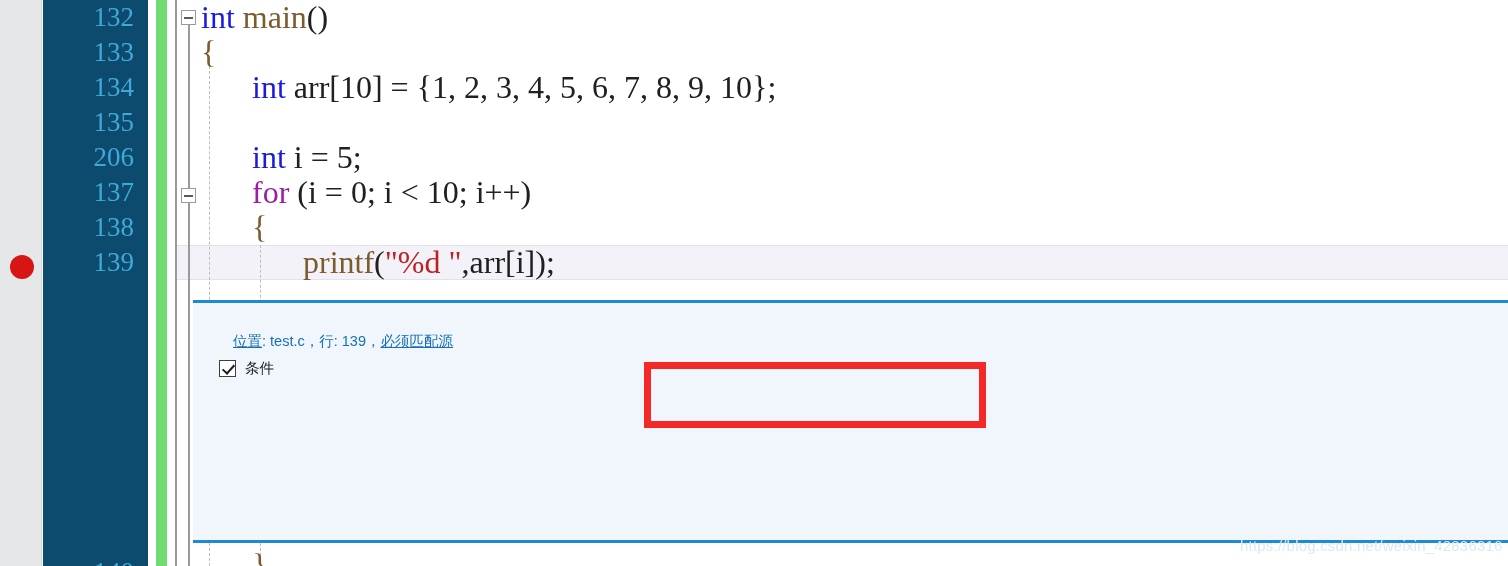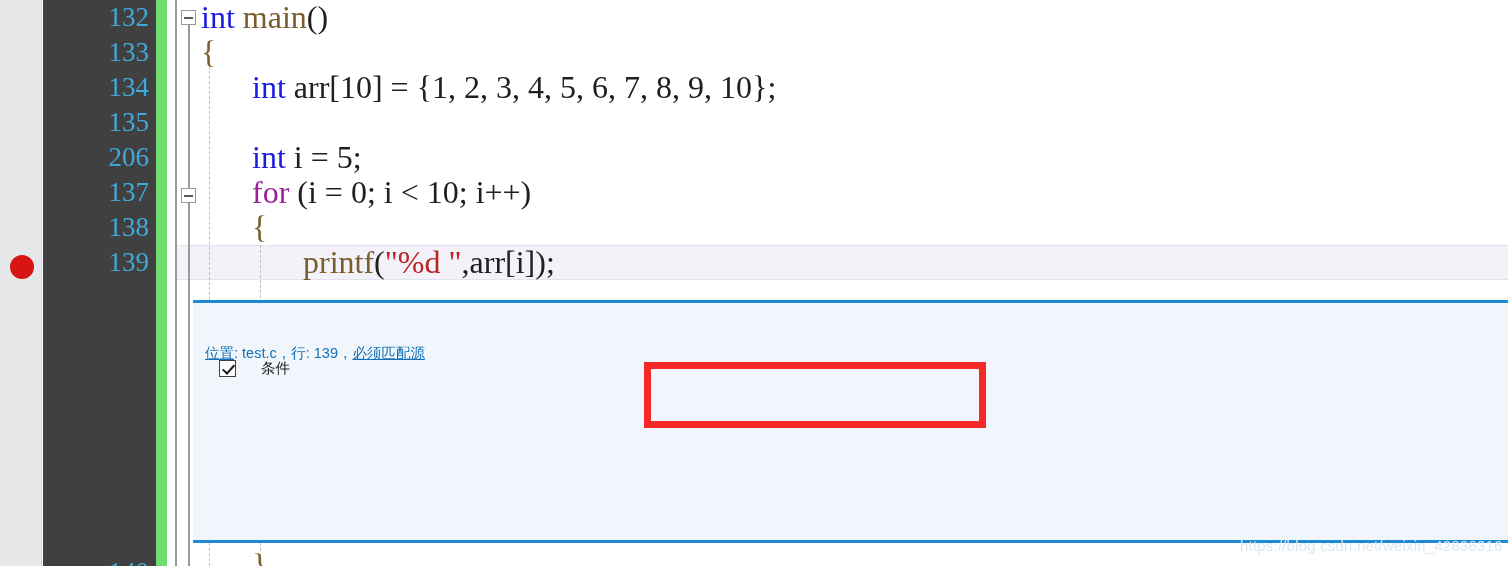--- a/index.html
+++ b/index.html
@@ -35,22 +35,21 @@
     left: 10px; top: 255px;
     width: 24px; height: 24px;
     border-radius: 50%;
     background: #d81515;
   }
 
   .linenum-col {
     position: absolute;
     left: 43px; top: 0;
     width: 105px; height: 566px;
-    background: #404040;
-    padding-left: 15px;
+    background: #0c4a6e;
   }
   .linenum {
     position: absolute;
     right: 14px;
     width: 90px;
     text-align: right;
     color: #41a9d8;
     font-family: "Liberation Serif", serif;
     font-size: 27px;
     line-height: 35px;
@@ -142,25 +141,24 @@
     width: 1315px;
     height: 243px;
     background: #f0f6fb;
     border-top: 3px solid #1c8ad4;
     border-bottom: 3px solid #1c8ad4;
     box-sizing: border-box;
   }
 
   .peek-location {
     position: absolute;
-    left: 12px; top: 29px;
+    left: 40px; top: 29px;
     font-size: 14.5px;
     color: #1570b8;
     white-space: nowrap;
-    margin-top: 12px;
   }
   .peek-location .u { text-decoration: underline; }
 
   .cond-row {
     position: absolute;
     left: 26px; top: 56px;
     display: flex;
     align-items: center;
   }
   .chk {
@@ -174,21 +172,21 @@
   .chk.checked::after {
     content: "";
     position: absolute;
     left: 5px; top: 1px;
     width: 5px; height: 10px;
     border: solid #1a1a1a;
     border-width: 0 2px 2px 0;
     transform: rotate(42deg);
   }
   .cond-label {
-    margin-left: 25px;
+    margin-left: 9px;
     font-size: 14.5px;
     color: #1a1a1a;
     white-space: nowrap;
     text-align: center;
   }
 
   .red-highlight {
     position: absolute;
     left: 644px; top: 362px;
     width: 342px; height: 66px;

